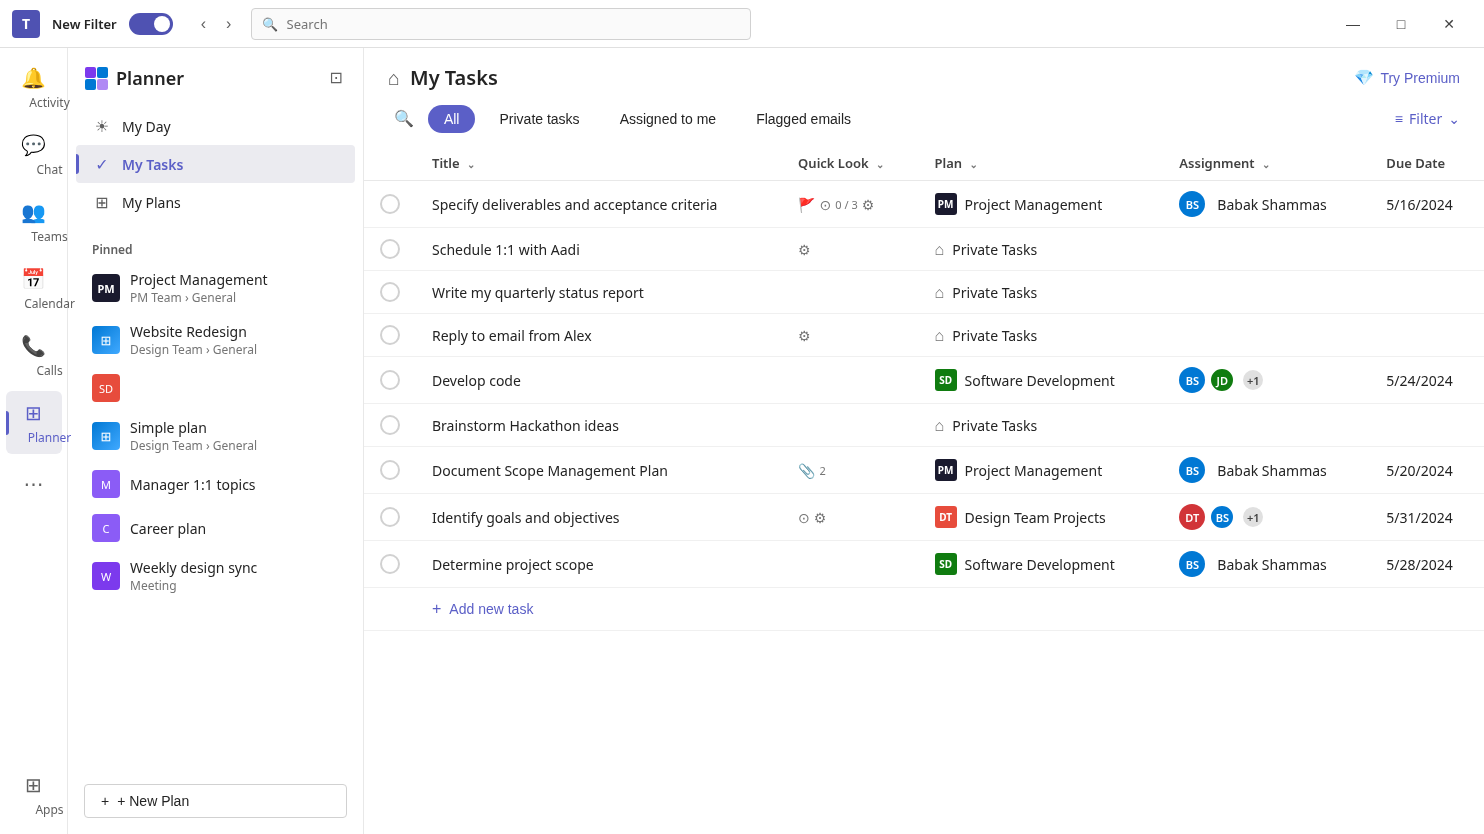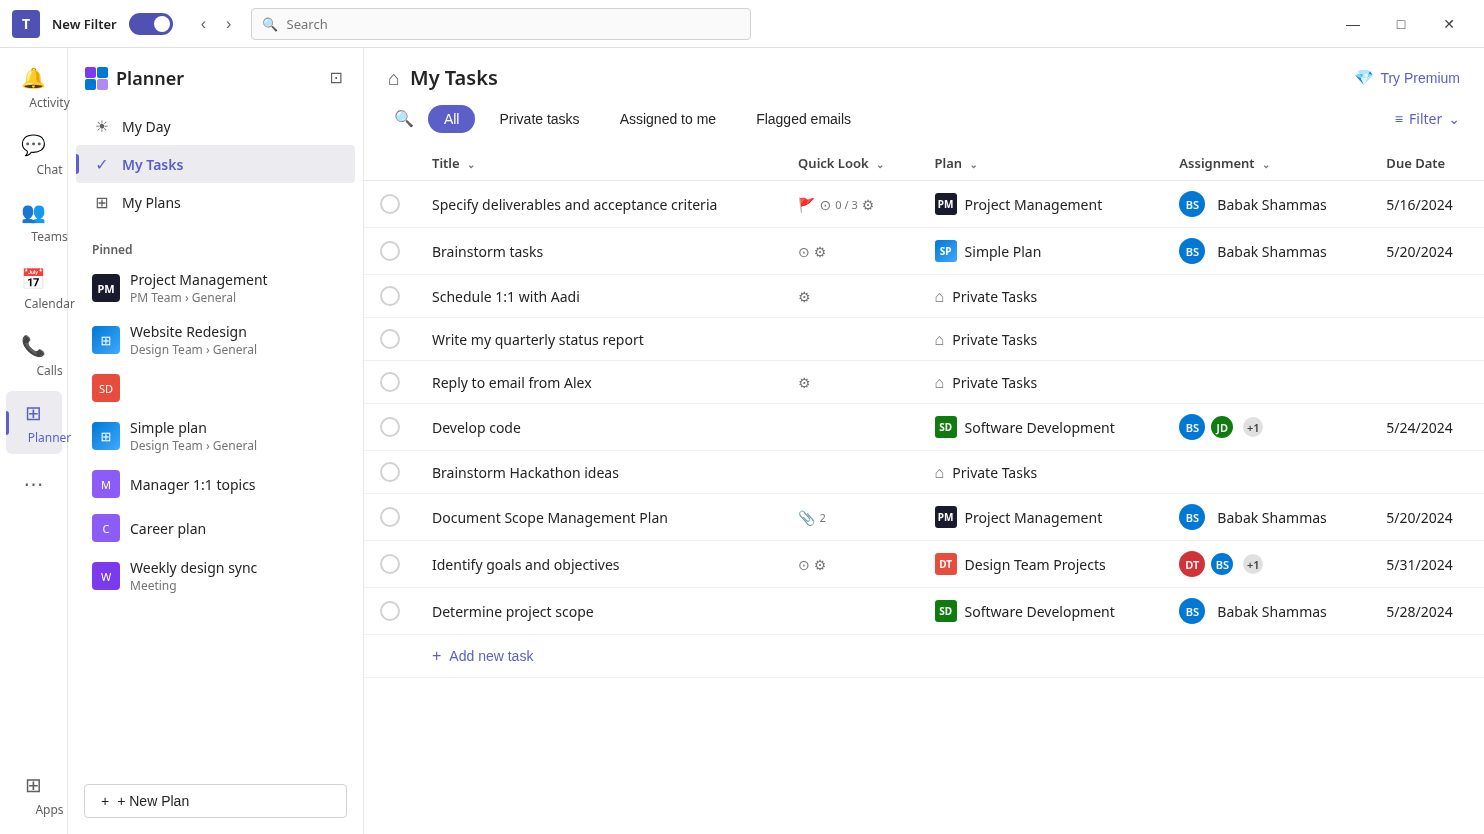--- a/index.html
+++ b/index.html
@@ -407,45 +407,20 @@
             </td>
             <td>
               <div class="assignment-cell">
                 <div class="avatar-sm" style="background:#0078d4;">BS</div>
                 <span>Babak Shammas</span>
               </div>
             </td>
             <td>5/16/2024</td>
           </tr>
 
-          <tr>
-            <td>
-                <div class="task-checkbox"></div>
-              </td>
-            <td>Brainstorm tasks</td>
-            <td>
-              <div class="quick-look-icons">
-                <span class="ql-icon">⊙</span>
-                <span class="ql-icon">⚙</span>
-              </div>
-            </td>
-            <td>
-              <div class="plan-cell">
-                <div class="plan-badge blue" style="background:linear-gradient(135deg,#0078d4,#40a9ff);font-size:10px;">SP</div>
-                <span>Simple Plan</span>
-              </div>
-            </td>
-            <td>
-              <div class="assignment-cell">
-                <div class="avatar-sm" style="background:#0078d4;">BS</div>
-                <span>Babak Shammas</span>
-              </div>
-            </td>
-            <td>5/20/2024</td>
-          </tr>
 
           <tr>
             <td>
                 <div class="task-checkbox"></div>
               </td>
             <td>Schedule 1:1 with Aadi</td>
             <td>
               <div class="quick-look-icons">
                 <span class="ql-icon">⚙</span>
               </div>

